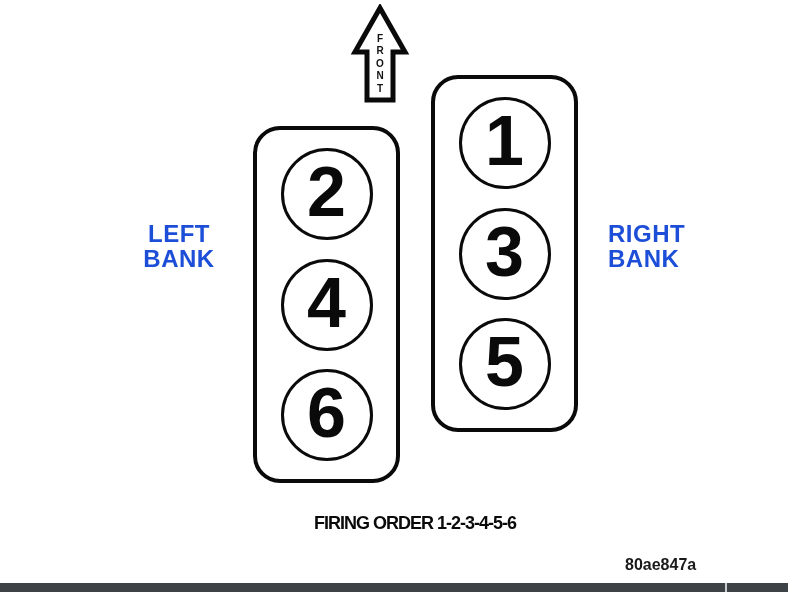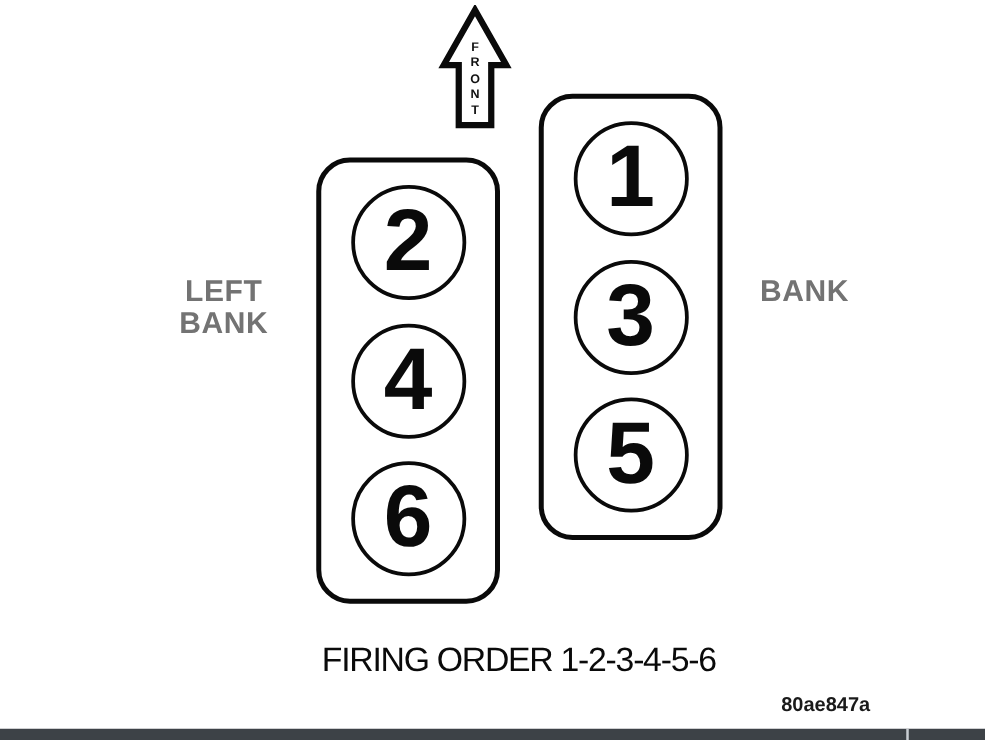--- a/index.html
+++ b/index.html
@@ -68,34 +68,34 @@
   }
 
   
   .bank-label {
     position: absolute;
     top: 221px;
     font-size: 24px;
     font-weight: 700;
     line-height: 25px;
     letter-spacing: 0.5px;
-    color: #737373;
+    color: #1d4ed8;
   }
   .bank-label.left  { left: 118px; width: 122px; text-align: center; }
   .bank-label.right { left: 608px; width: 122px; text-align: left; }
 
   
   .firing-order {
     position: absolute;
     left: 415px;
     top: 513px;
     transform: translateX(-50%);
     white-space: nowrap;
-    font-size: 27px;
-    font-weight: 400;
+    font-size: 18px;
+    font-weight: 700;
     letter-spacing: -1px;
     color: #0a0a0a;
   }
   .figure-code {
     position: absolute;
     left: 625px;
     top: 556px;
     font-size: 16px;
     font-weight: 700;
     color: #1a1a1a;
@@ -146,20 +146,21 @@
     <div class="cylinder">6</div>
   </div>
 
   <div class="bank right">
     <div class="cylinder">1</div>
     <div class="cylinder">3</div>
     <div class="cylinder">5</div>
   </div>
 
   <div class="bank-label right">
+    <div>RIGHT</div>
     <div>BANK</div>
   </div>
 
   <div class="firing-order">FIRING ORDER 1-2-3-4-5-6</div>
 
   <div class="figure-code">80ae847a</div>
 
   <div class="bottom-bar">
     <div class="bottom-bar-divider"></div>
   </div>

